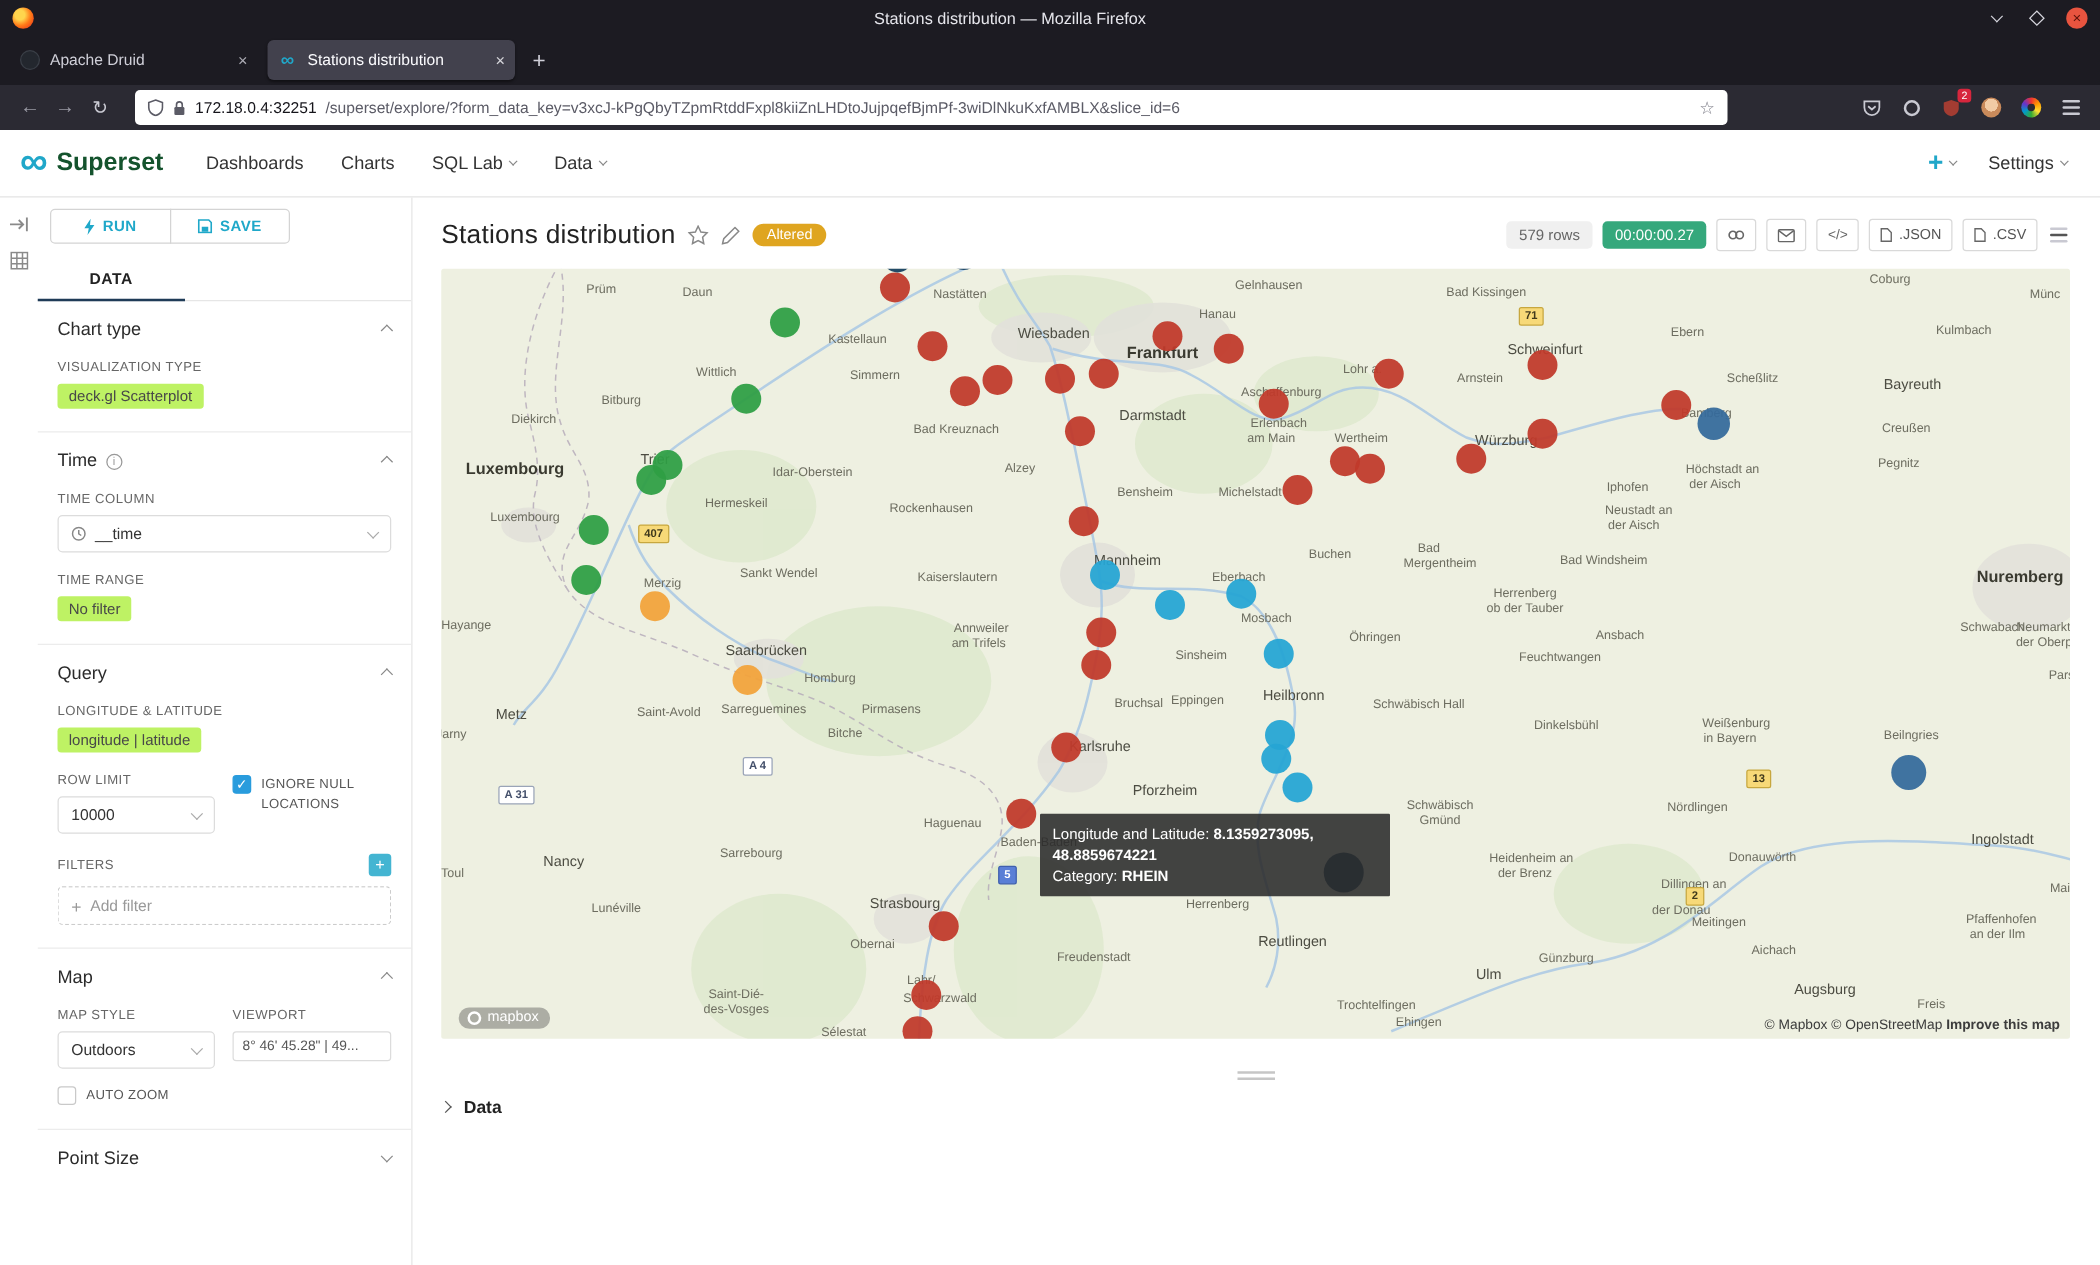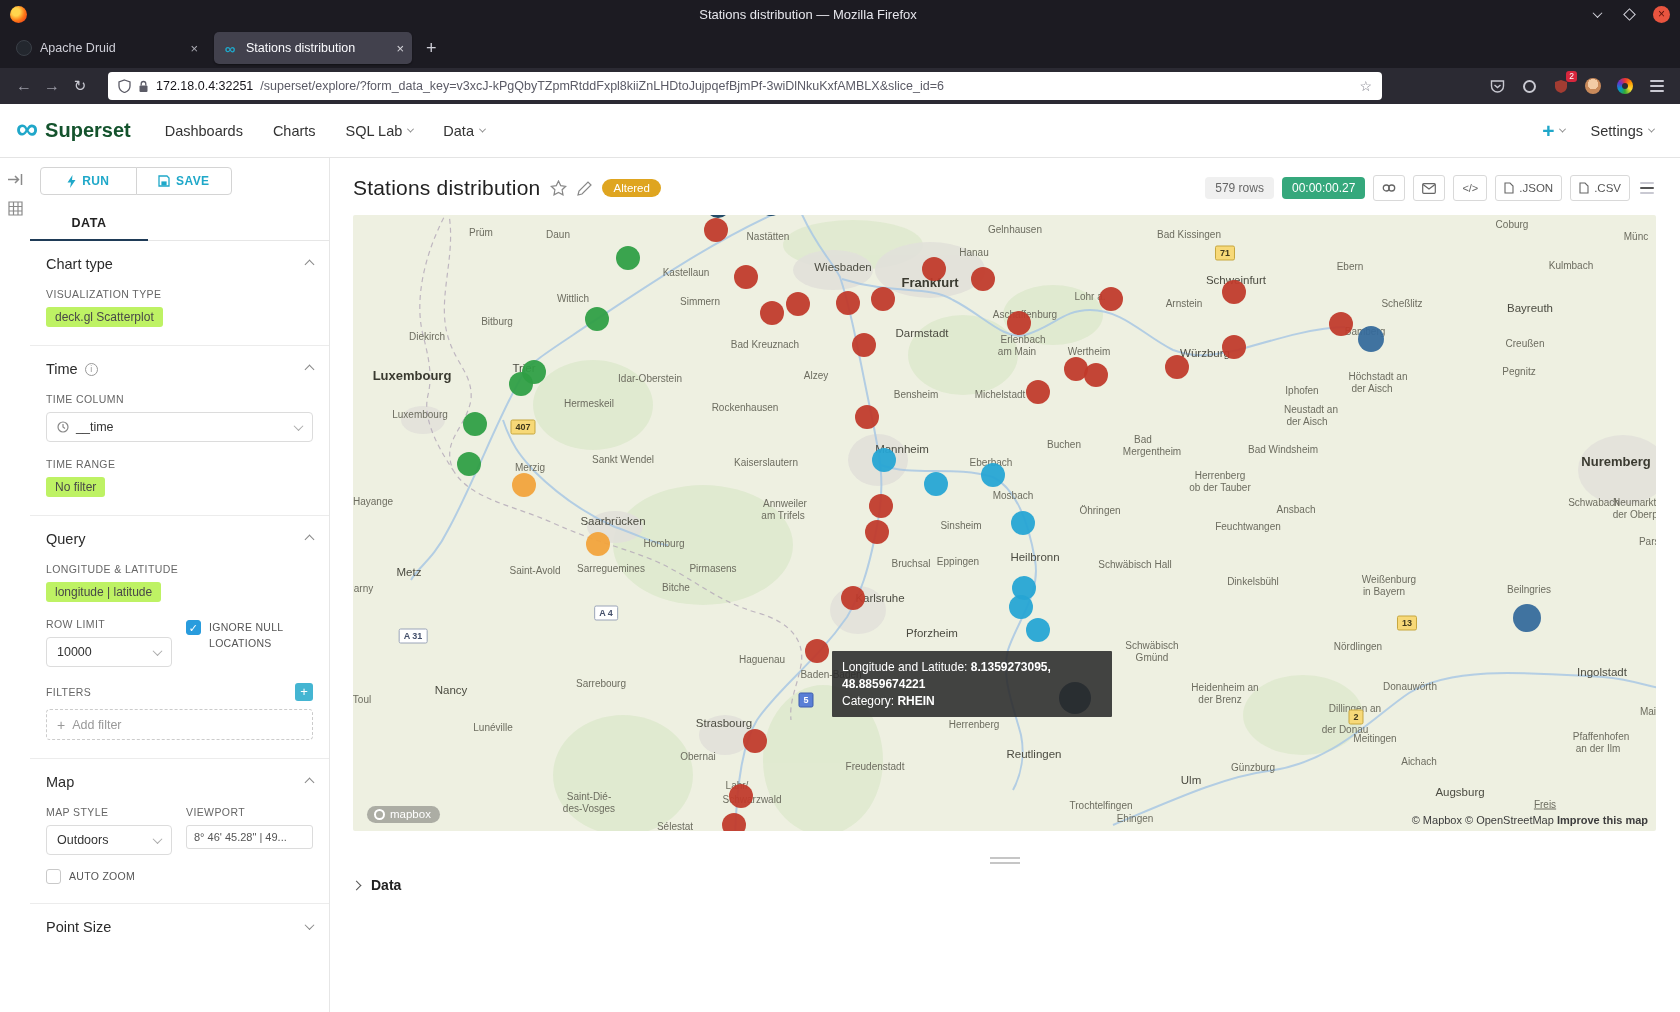--- a/index.html
+++ b/index.html
@@ -568,21 +568,21 @@
           <div class="map-label s2" style="left: 838px; top: 565px;">Ulm</div>
           <div class="map-label" style="left: 900px; top: 552px;">Günzburg</div>
           <div class="map-label s2" style="left: 1107px; top: 577px;">Augsburg</div>
           <div class="map-label" style="left: 1066px; top: 546px;">Aichach</div>
           <div class="map-label" style="left: 384px; top: 570px;">Lahr/</div>
           <div class="map-label" style="left: 399px; top: 584px;">Schwarzwald</div>
           <div class="map-label" style="left: 236px; top: 581px;">Saint-Dié-</div>
           <div class="map-label" style="left: 236px; top: 593px;">des-Vosges</div>
           <div class="map-label" style="left: 322px; top: 611px;">Sélestat</div>
           <div class="map-label" style="left: 782px; top: 603px;">Ehingen</div>
-          <div class="map-label" style="left: 1192px; top: 589px; text-decoration: underline;">Freis</div>
+          <div class="map-label" style="left: 1192px; top: 589px;">Freis</div>
           <div class="shield ys" style="left: 872px; top: 38px;">71</div>
           <div class="shield ys" style="left: 170px; top: 212px;">407</div>
           <div class="shield ws" style="left: 253px; top: 398px;">A 4</div>
           <div class="shield ws" style="left: 60px; top: 421px;">A 31</div>
           <div class="shield bs" style="left: 453px; top: 485px;">5</div>
           <div class="shield ys" style="left: 1054px; top: 408px;">13</div>
           <div class="shield ys" style="left: 1003px; top: 502px;">2</div>
           <div class="dot" style="left: 363px; top: 15px; height: 24px; width: 24px; background: rgb(192, 57, 43);"></div>
           <div class="dot" style="left: 393px; top: 62px; height: 24px; width: 24px; background: rgb(192, 57, 43);"></div>
           <div class="dot" style="left: 419px; top: 98px; height: 24px; width: 24px; background: rgb(192, 57, 43);"></div>

